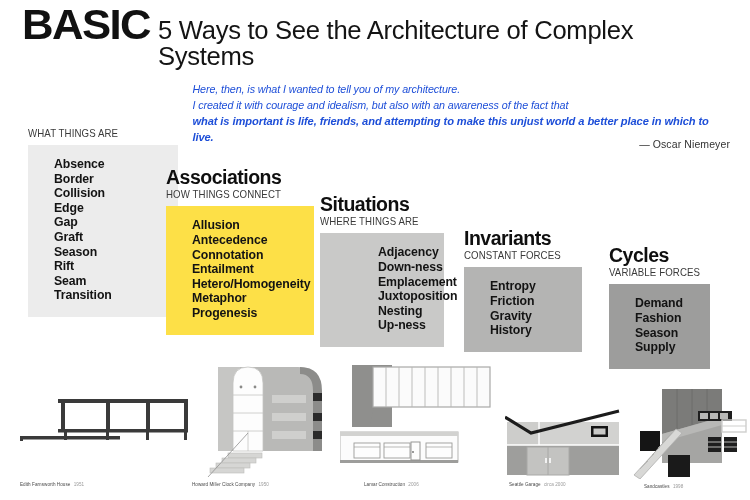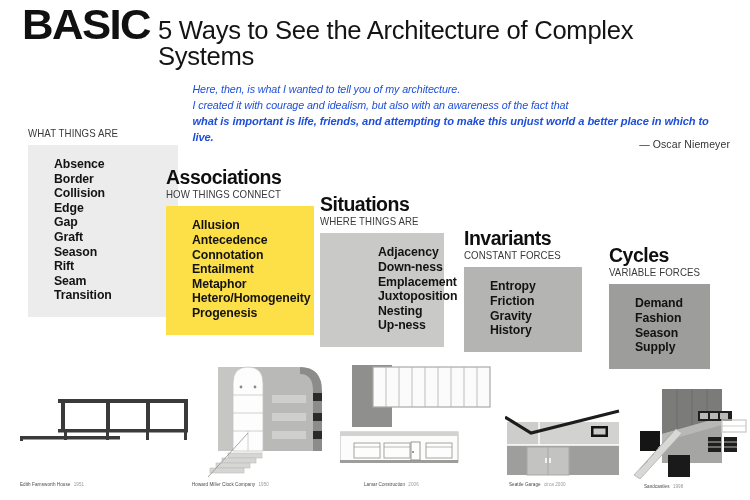--- a/index.html
+++ b/index.html
@@ -172,22 +172,22 @@
 
 <div class="cat" id="cat-1" style="left:166px; top:167px; width:148px;">
   <div class="title">Associations</div>
   <div class="subtitle">HOW THINGS CONNECT</div>
   <div class="box" style="background: #fde047;">
       <ul>
         <li>Allusion</li>
         <li>Antecedence</li>
         <li>Connotation</li>
         <li>Entailment</li>
+        <li>Hetero/Homogeneity</li>
         <li>Metaphor</li>
-        <li>Hetero/Homogeneity</li>
         <li>Progenesis</li>
       </ul>
     </div>
 </div>
 
 <div class="cat" id="cat-2" style="left:320px; top:194px; width:124px;">
   <div class="title">Situations</div>
   <div class="subtitle">WHERE THINGS ARE</div>
   <div class="box" style="background: rgb(201, 201, 200); padding-left: 46px;">
       <ul>

